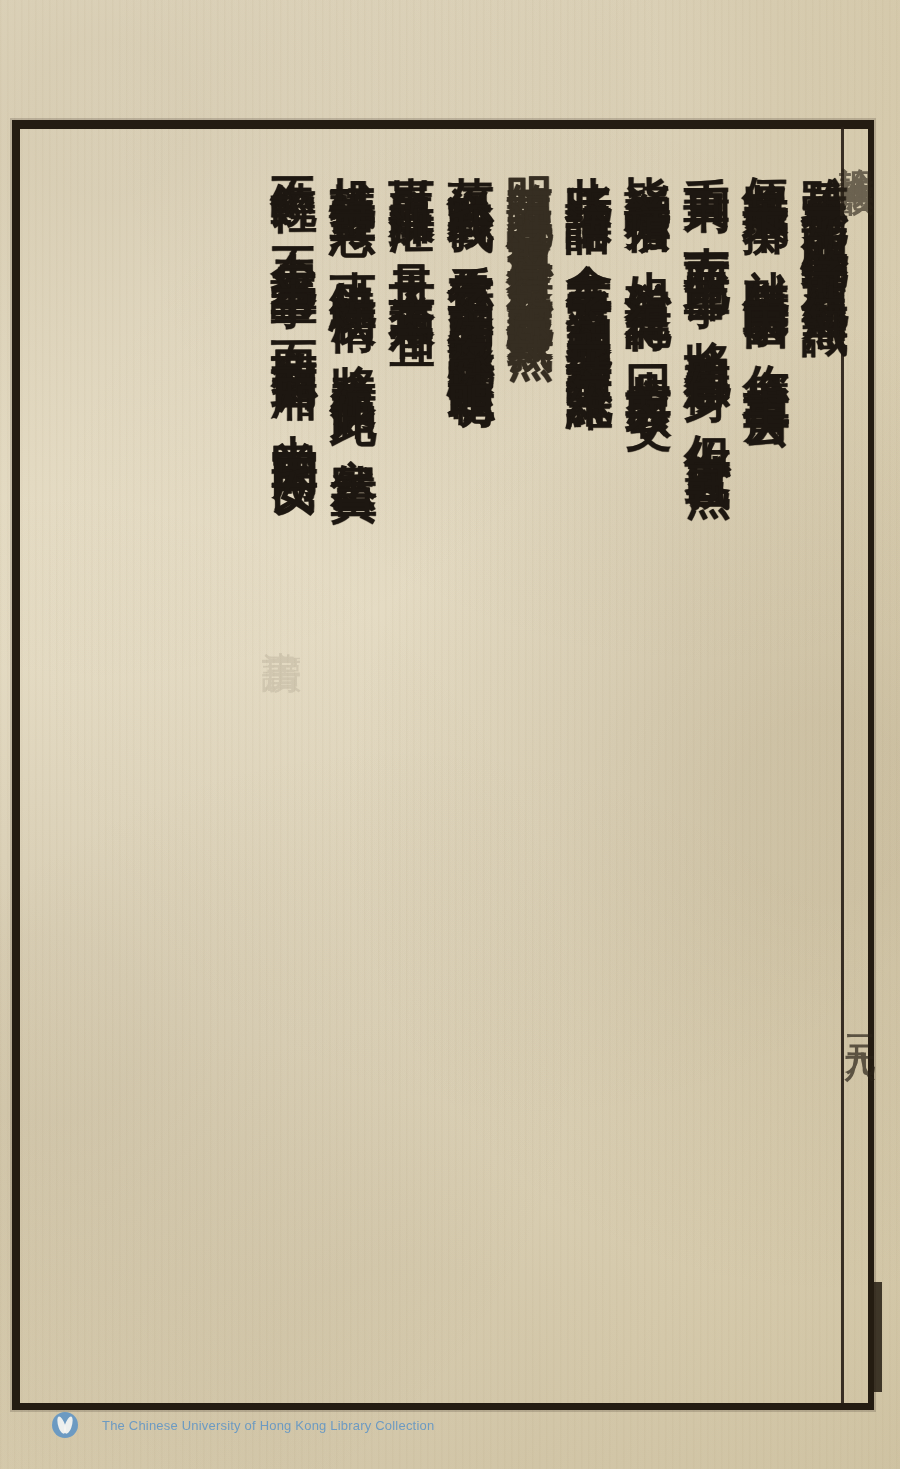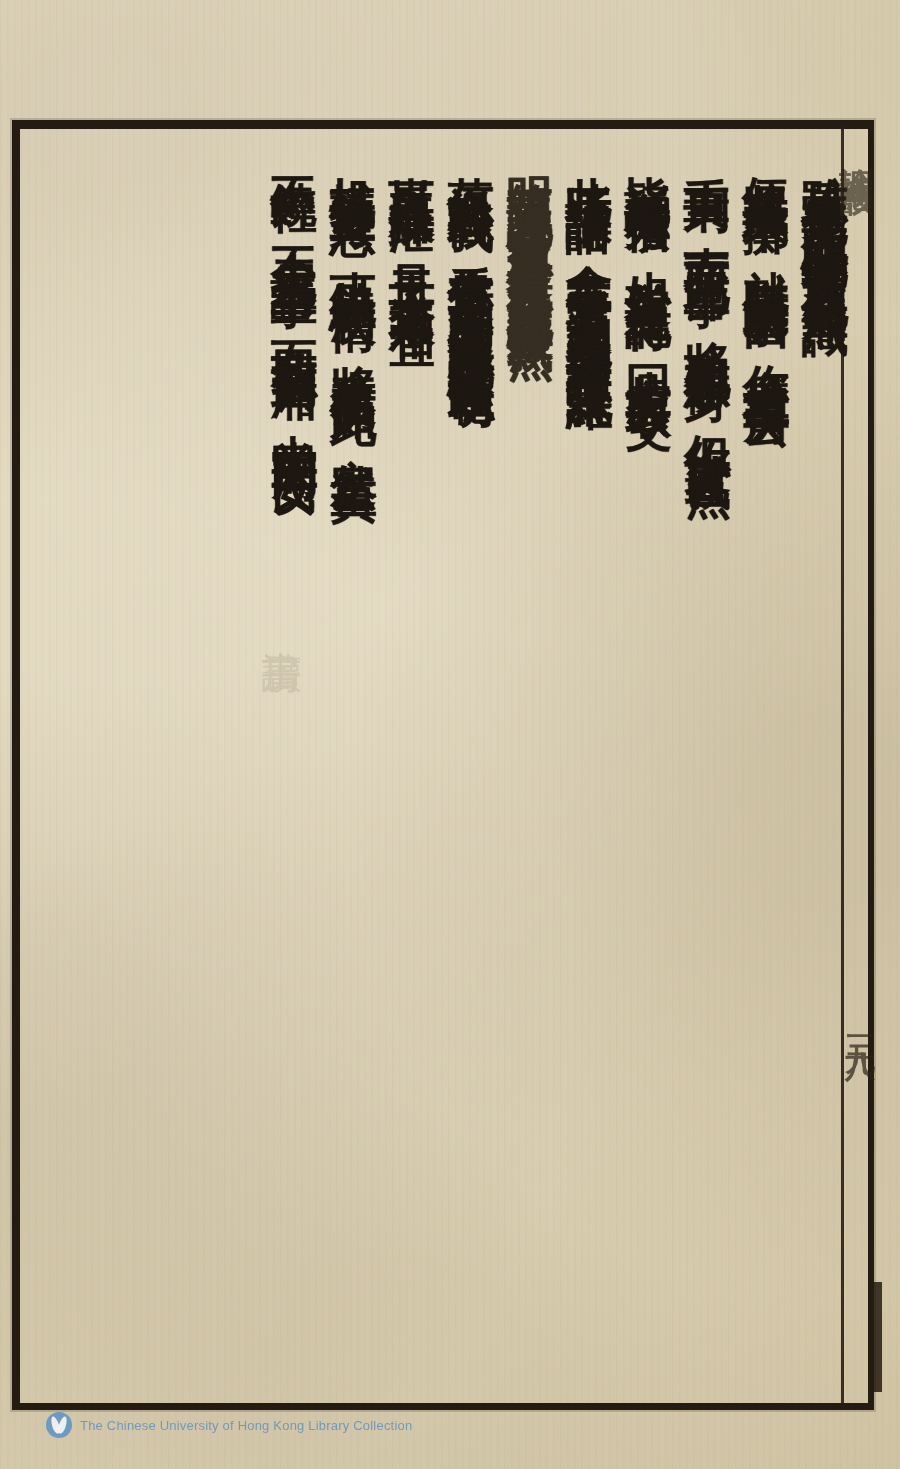--- a/index.html
+++ b/index.html
@@ -180,25 +180,25 @@
     position: absolute;
     left: 0;
     top: 1410px;
     width: 900px;
     height: 59px;
   }
 
   
   #watermark {
     position: absolute;
-    left: 46px;
+    left: 52px;
     top: 1412px;
     display: flex;
     align-items: center;
-    gap: 8px;
+    gap: 24px;
     z-index: 6;
     opacity: .85;
   }
   #wm-logo {
     width: 26px;
     height: 26px;
     border-radius: 50%;
     background: #5b93c7;
     position: relative;
     flex: 0 0 auto;

